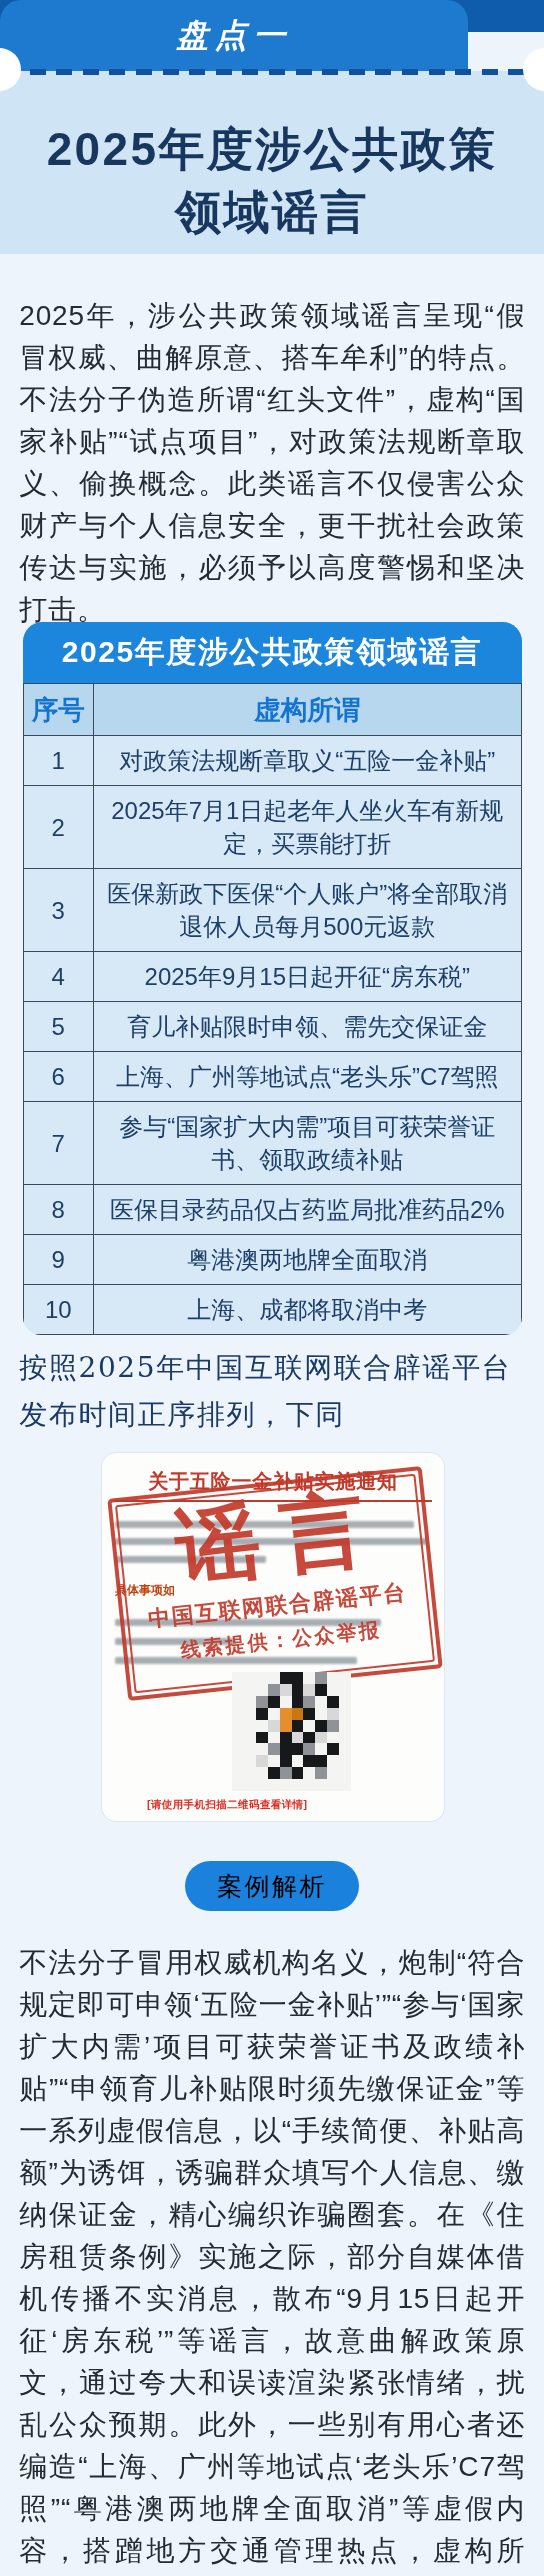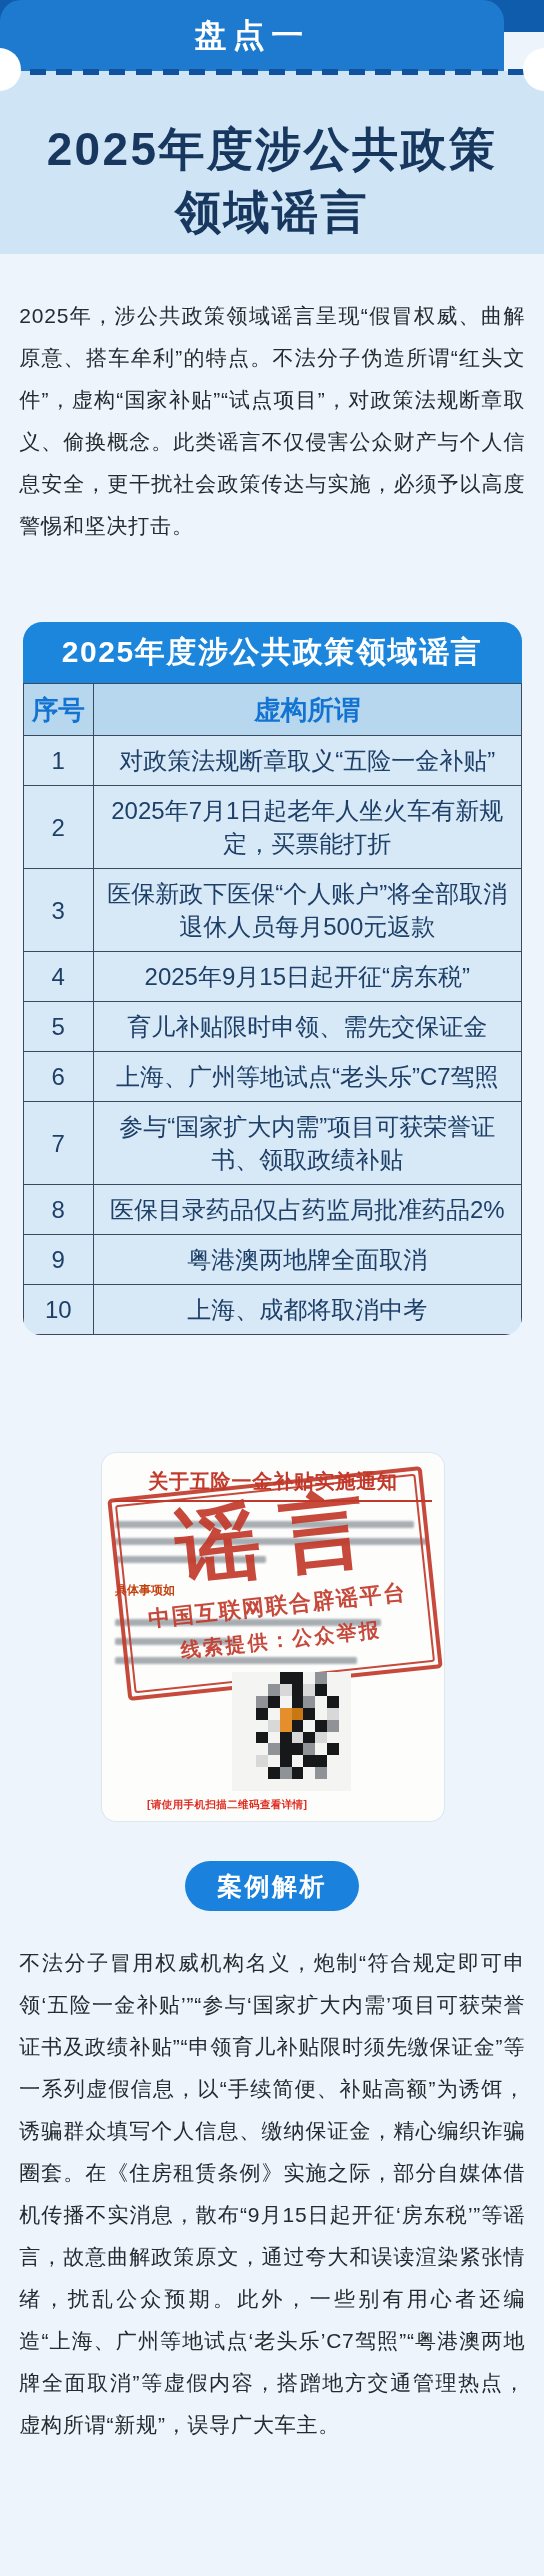--- a/index.html
+++ b/index.html
@@ -3,43 +3,43 @@
 <meta charset="utf-8">
 <style>
   html,body{margin:0;padding:0;background:#ffffff;}
   .page{
     position:relative;width:544px;height:2576px;margin:0 auto;
     background:var(--bg_light,#edf4fb);overflow:hidden;
     font-family:"Liberation Sans","DejaVu Sans",sans-serif;
   }
   .top-dark{position:absolute;top:0;left:0;width:544px;height:32px;background:var(--dark_blue,#0e5cab);z-index:0;}
   .band{
-    position:absolute;top:0;left:0;width:504px;height:71px;z-index:1;
+    position:absolute;top:0;left:0;width:468px;height:71px;z-index:1;
     background:var(--band_blue,#1e7ace);border-radius:21px 21px 0 0;
-    display:flex;align-items:center;justify-content:center;
+    display:flex;align-items:center;justify-content:center;font-style:italic;
   }
   .band-label{color:#ffffff;font-size:32px;font-weight:bold;letter-spacing:6.4px;}
   .title-zone{
     position:absolute;top:71px;left:0;width:544px;height:183px;z-index:1;
     background:var(--bg_title,#cfe4f5);
   }
   .dashes{
     position:absolute;top:69px;left:3.2px;width:538px;height:5.6px;z-index:2;
     background:repeating-linear-gradient(90deg,var(--dash_blue,#11529e) 0 16px,rgba(0,0,0,0) 16px 26.6px);
   }
   .notch{position:absolute;width:43px;height:43px;border-radius:50%;background:#ffffff;z-index:3;top:48px;}
   .notch.left{left:-22px;}
   .notch.right{right:-22px;}
   .big-title{
     margin-top:47px;text-align:center;color:var(--title_navy,#17375e);
     font-size:46px;font-weight:900;line-height:63px;letter-spacing:2.4px;
   }
   .intro,.analysis{
     position:absolute;left:19.3px;width:506px;margin:0;
-    color:var(--body_text,#262a31);font-size:21px;line-height:42px;
+    color:var(--body_text,#262a31);font-size:28px;line-height:42px;
     text-align:justify;text-justify:inter-ideograph;letter-spacing:0.8px;
   }
   .intro{top:295px;}
   .analysis{top:1942px;line-height:42px;}
   
   .rumor-table{position:absolute;left:22.5px;top:622px;width:499px;}
   .rt-title{
     height:61px;background:var(--table_blue,#1b86dc);border-radius:19.3px 19.3px 0 0;
     color:#ffffff;font-size:30px;font-weight:900;letter-spacing:1.6px;
     display:flex;align-items:center;justify-content:center;
@@ -94,21 +94,21 @@
   .qr{position:absolute;left:130px;top:219px;width:119px;height:119px;z-index:4;filter:blur(0.5px);}
   .qr-caption{
     position:absolute;left:37px;top:345px;z-index:4;
     color:#e02b1f;font-size:10.5px;font-weight:bold;letter-spacing:0.4px;padding-left:8px;
   }
   
   .pill{
     position:absolute;left:185px;top:1861px;width:174px;height:50px;border-radius:25px;
     background:var(--button_blue,#1a82dc);display:flex;align-items:center;justify-content:center;
   }
-  .pill span{color:#ffffff;font-size:25px;font-weight:700;letter-spacing:2.4px;}
+  .pill span{color:#000000;font-size:25px;font-weight:400;letter-spacing:2.4px;}
 </style>
 </head>
 <body>
 
 <div class="page">
 
   <div class="top-dark"></div>
 
   <div class="band">
     <span class="band-label">盘点一</span>
@@ -175,20 +175,21 @@
             </tr>
             <tr>
               <td>10</td>
               <td>上海、成都将取消中考</td>
             </tr>
           </tbody>
       </table>
     </div>
   </div>
 
+  <p class="note">按照2025年中国互联网联合辟谣平台发布时间正序排列，下同</p>
 
   <div class="photo">
     <div class="doc-title">关于五险一金补贴实施通知</div>
     <div class="doc-rule"></div>
 
     <div class="bline" style="left:13px;top:68px;width:299px;"></div>
     <div class="bline" style="left:13px;top:85px;width:312px;"></div>
     <div class="bline" style="left:13px;top:103px;width:151px;"></div>
     <div class="doc-bold">具体事项如</div>
     <div class="bline" style="left:13px;top:166px;width:266px;"></div>

